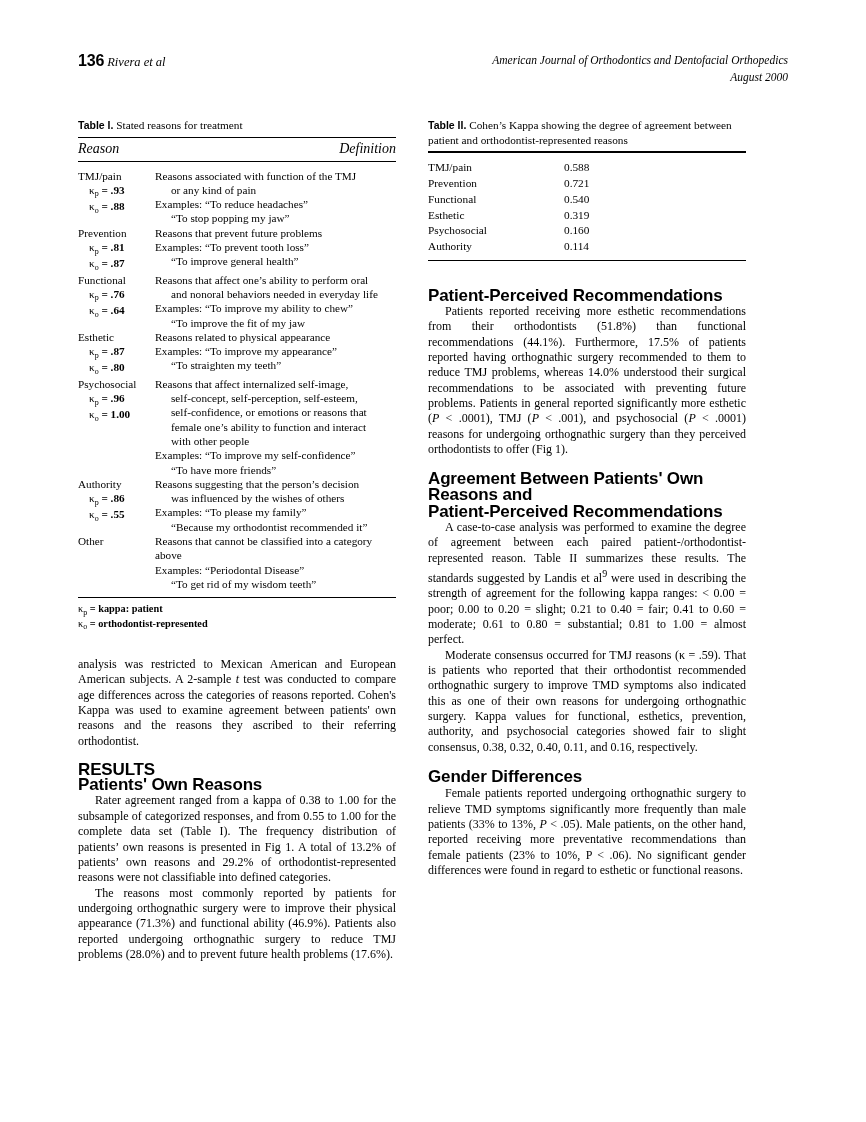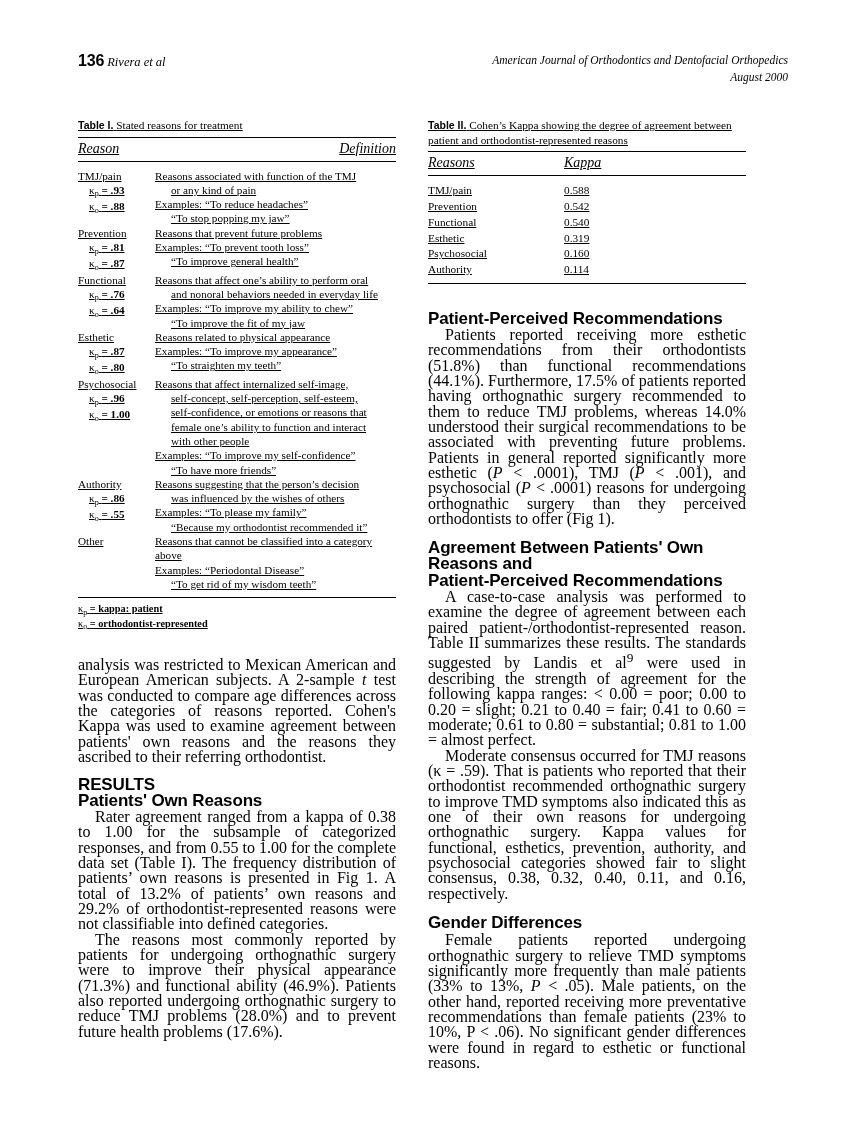--- a/index.html
+++ b/index.html
@@ -140,21 +140,21 @@
     padding: 0.6px 0;
     line-height: 14.6px;
     font-size: 11.3px;
     vertical-align: top;
   }
   #table-two tr.first-body td { padding-top: 7px; }
   #table-two tr.last-body td  { padding-bottom: 6px; }
 
   
   .body-text {
-    font-size: 16px;
+    font-size: 12px;
     line-height: 15.35px;
     text-align: justify;
     text-justify: inter-word;
     margin: 0;
     hyphens: manual;
   }
   .body-text + .body-text { margin-top: 0; }
   .indent { text-indent: 17px; }
 
   h2.sec-head, h3.sub-head {
@@ -162,21 +162,21 @@
     font-weight: bold;
     font-size: 17px;
     line-height: 15.2px;
     margin: 0;
     letter-spacing: -0.15px;
   }
   h2.sec-head { margin-top: 13px; }
   h3.sub-head { margin-top: 0; margin-bottom: 1px; }
   h3.sub-head.spaced { margin-top: 14px; margin-bottom: 2px; }
 
-  .tbl-block { margin-bottom: 16px; text-decoration: underline; }
+  .tbl-block { margin-bottom: 16px; }
   .after-table { margin-top: 26px; }
   i.ital { font-style: italic; }
 </style>
 </head>
 <body>
 
 <div class="page">
 
   <div class="running-head">
     <div class="rh-left">
@@ -330,38 +330,30 @@
   </div>
 
   <div class="col col-right">
 
     <div class="tbl-block">
       <div class="tbl-caption">
         <span class="tnum">Table II.</span>
         <span>Cohen’s Kappa showing the degree of agreement between patient and orthodontist-represented reasons</span>
       </div>
       <div class="rule-thick"></div>
-      <table class="data" id="table-two">
-        <thead>
-          <tr>
-            <th>Reasons</th>
-            <th class="hdr-kappa">Kappa</th>
-          </tr>
-        </thead>
-      </table>
       <div class="rule-thick"></div>
       <table class="data" id="table-two">
         <tbody>
           <tr class="first-body">
             <td>TMJ/pain</td>
             <td class="c-kappa">0.588</td>
           </tr>
           <tr>
             <td>Prevention</td>
-            <td class="c-kappa">0.542</td>
+            <td class="c-kappa">0.721</td>
           </tr>
           <tr>
             <td>Functional</td>
             <td class="c-kappa">0.540</td>
           </tr>
           <tr>
             <td>Esthetic</td>
             <td class="c-kappa">0.319</td>
           </tr>
           <tr>

